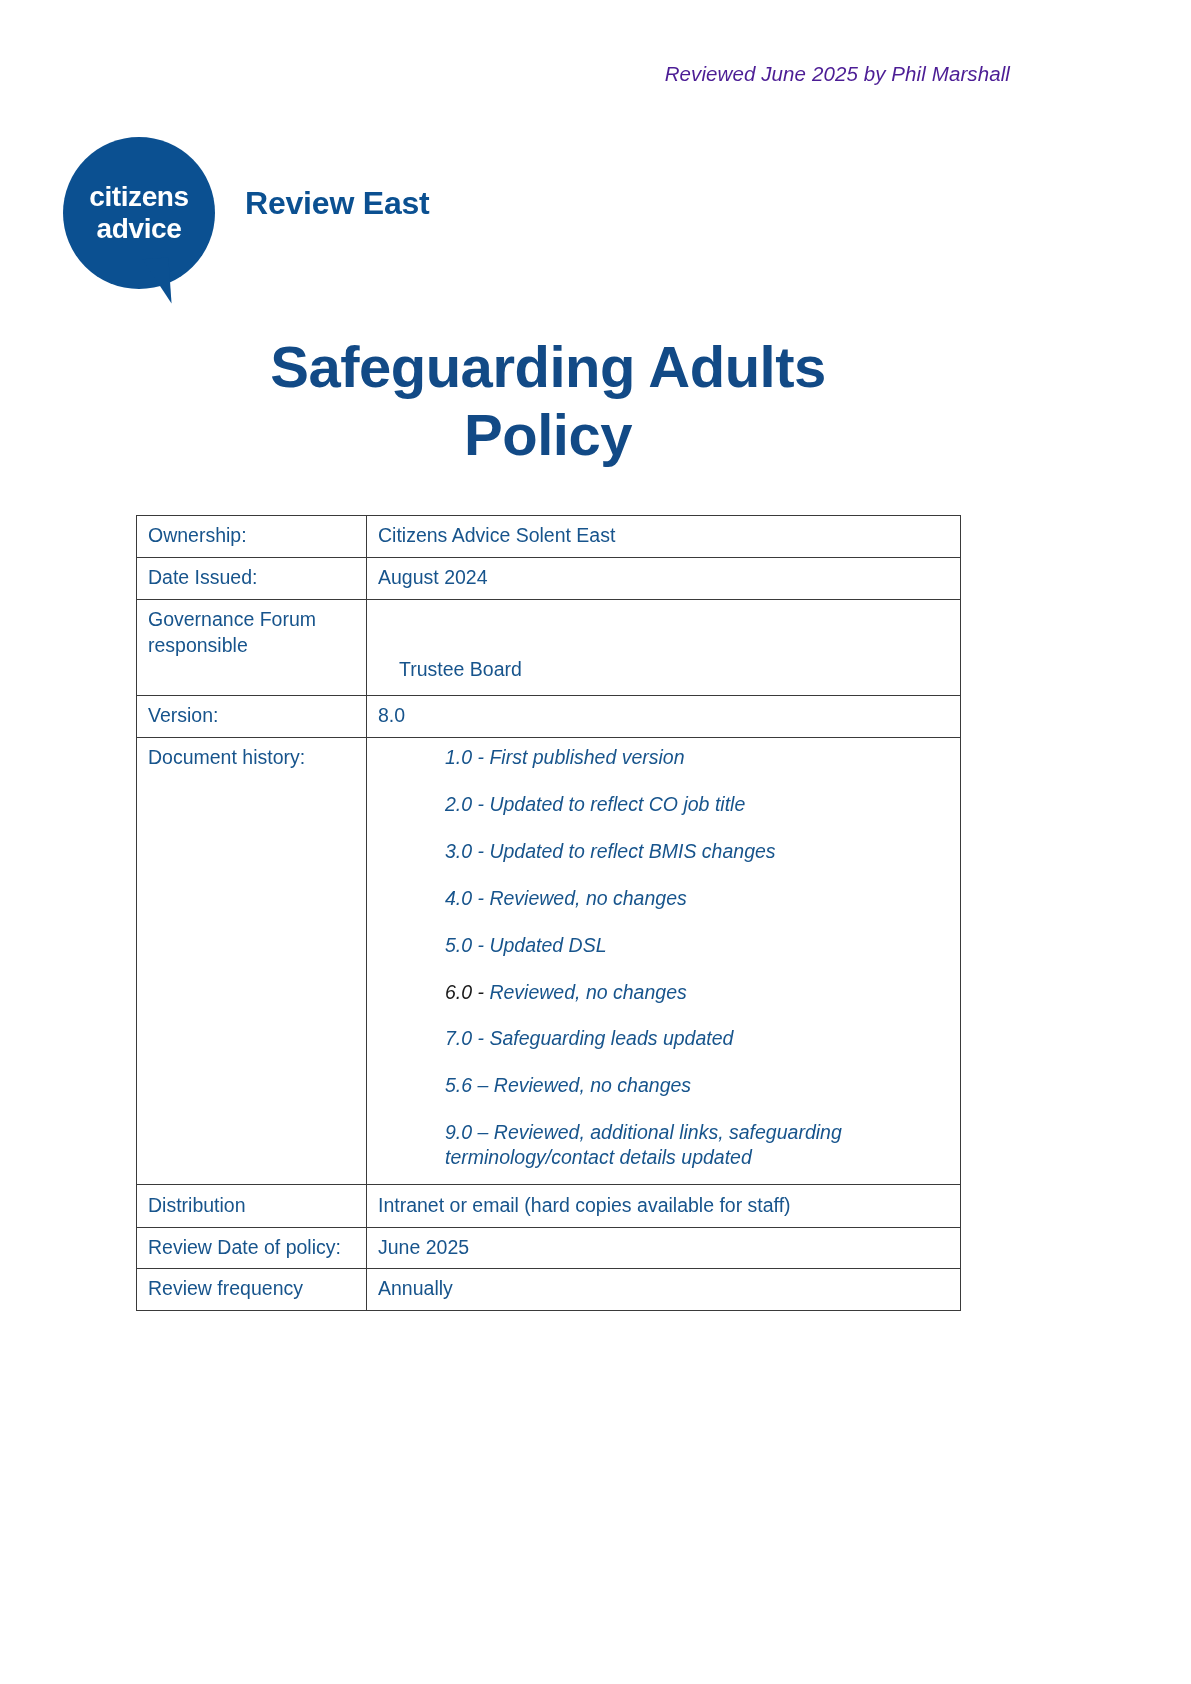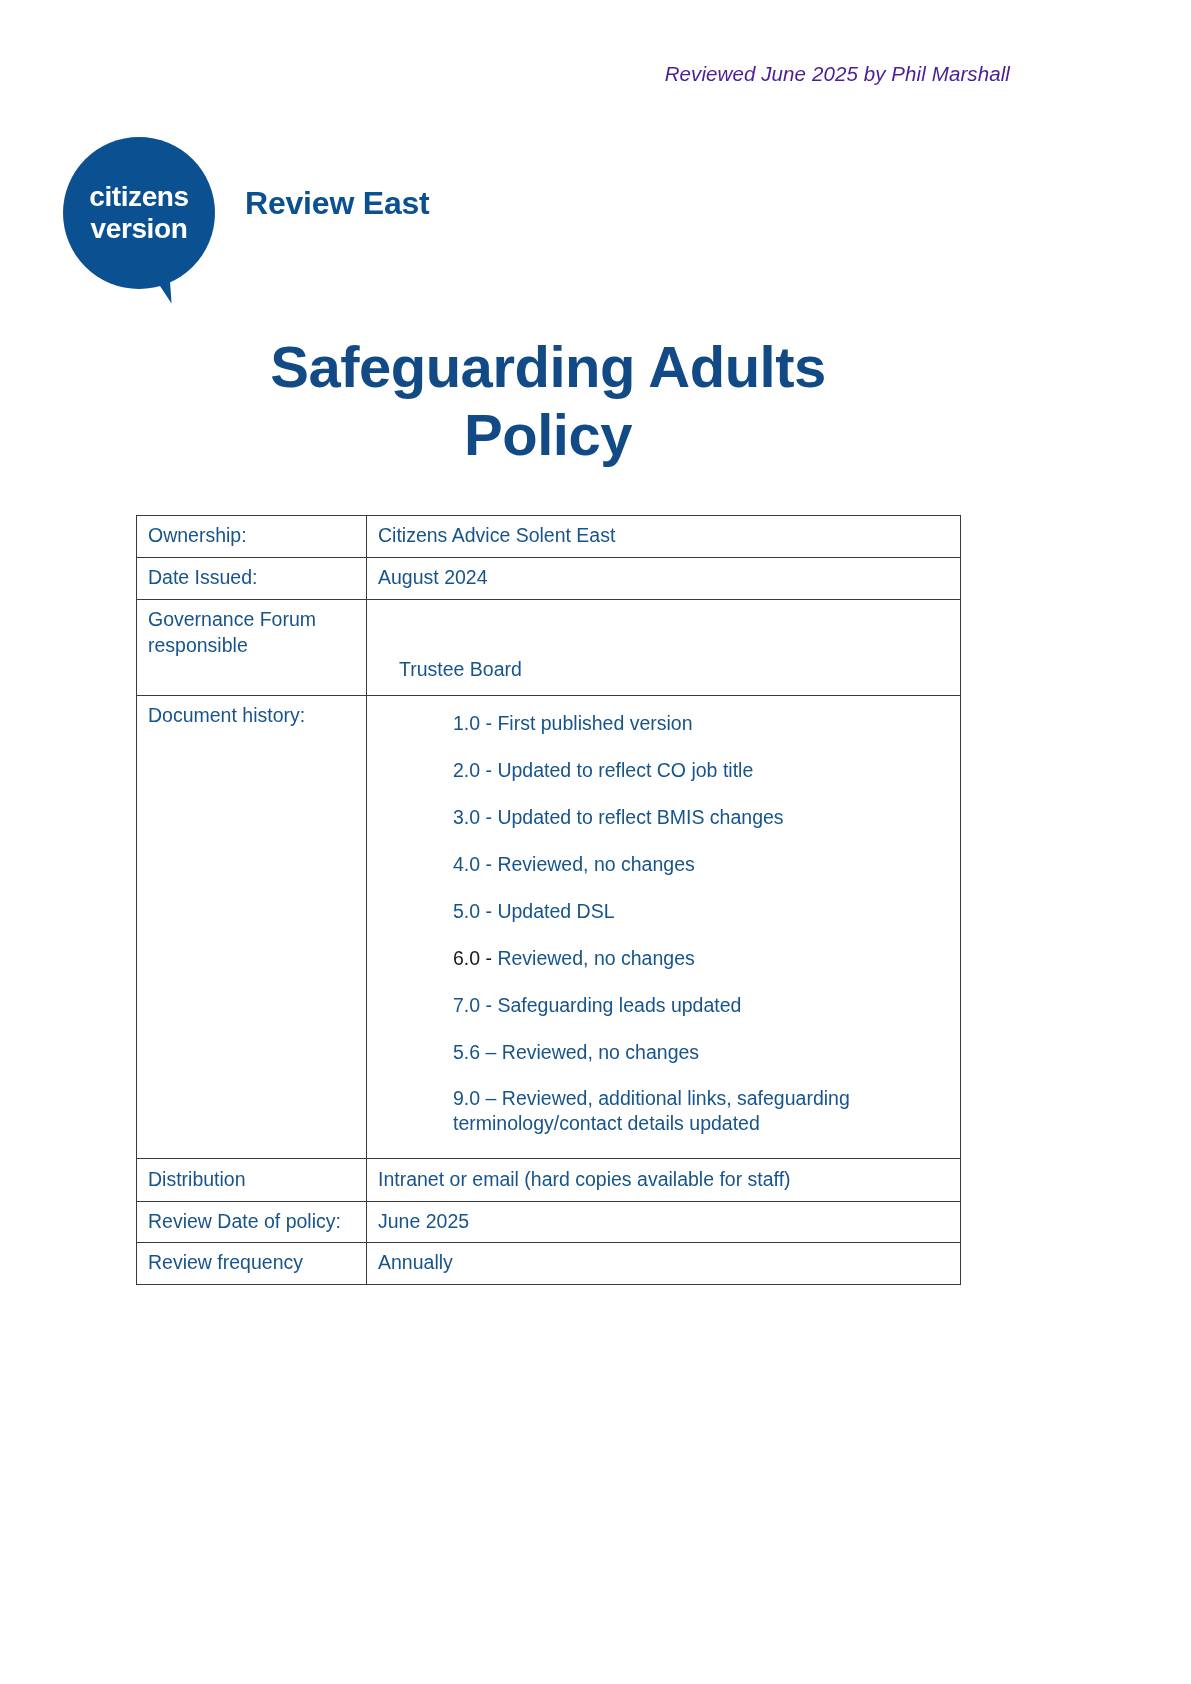--- a/index.html
+++ b/index.html
@@ -136,23 +136,24 @@
     height: 96px;
     position: relative;
   }
   .gov-value {
     position: absolute;
     left: 32px;
     bottom: 12px;
   }
 
   .history-list {
-    margin: 8px;
+    margin: 0;
     padding: 0 0 2px 0;
     list-style: none;
+    font-style: italic;
   }
   .history-list li {
     padding: 0 0 0 67px;
     margin: 0 0 22px 0;
     line-height: 1.28;
   }
   .history-list li:last-child { margin-bottom: 4px; }
   .history-list li .vnum-dark { color: #1a1a1a; }
 
   .row-dist td  { padding-top: 8px; padding-bottom: 8px; }
@@ -163,21 +164,21 @@
 <body>
 
 <div class="page-header">Reviewed June 2025 by Phil Marshall</div>
 
 <div class="logo-block">
   <div class="logo-mark">
     <div class="logo-bubble"></div>
     <div class="logo-tail"></div>
     <div class="logo-words">
       <span>citizens</span>
-      <span>version</span>
+      <span>advice</span>
     </div>
   </div>
   <div class="logo-sub">Review East</div>
 </div>
 
 <div class="doc-title">
   <div>Safeguarding Adults</div>
   <div>Policy</div>
 </div>
 
@@ -189,20 +190,24 @@
     </tr>
     <tr>
       <td class="label">Date Issued:</td>
       <td class="value pad-top-sm">August 2024</td>
     </tr>
     <tr>
       <td class="label">Governance Forum responsible</td>
       <td class="value gov-cell">
         <span class="gov-value">Trustee Board</span>
       </td>
+    </tr>
+    <tr>
+      <td class="label">Version:</td>
+      <td class="value pad-top-sm">8.0</td>
     </tr>
     <tr>
       <td class="label">Document history:</td>
       <td class="value">
         <ul class="history-list">
             <li><span>1.0 - </span><span>First published version</span></li>
             <li><span>2.0 - </span><span>Updated to reflect CO job title</span></li>
             <li><span>3.0 - </span><span>Updated to reflect BMIS changes</span></li>
             <li><span>4.0 - </span><span>Reviewed, no changes</span></li>
             <li><span>5.0 - </span><span>Updated DSL</span></li>

